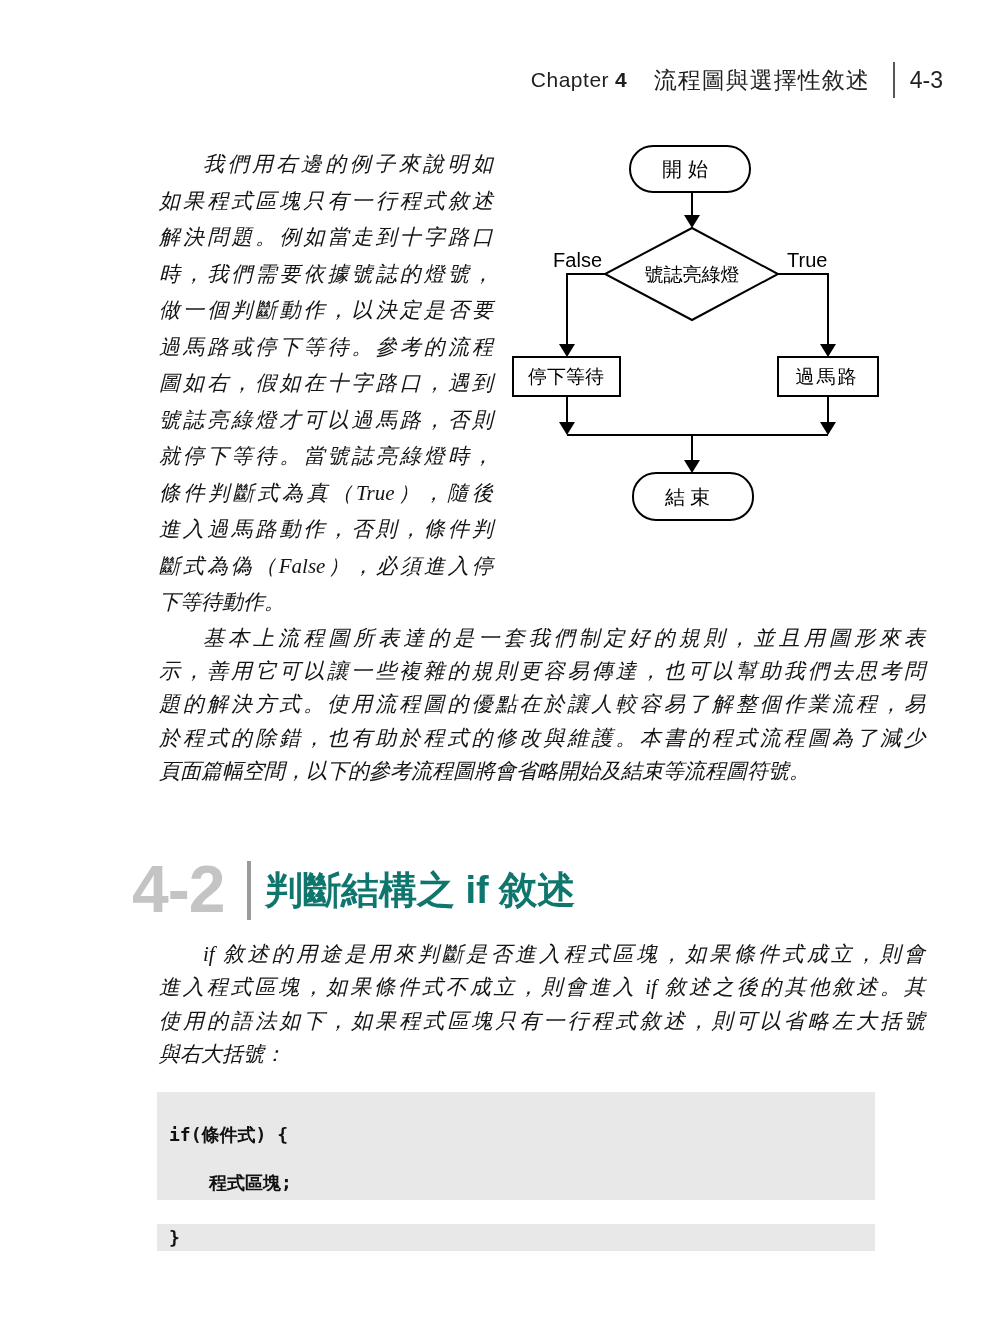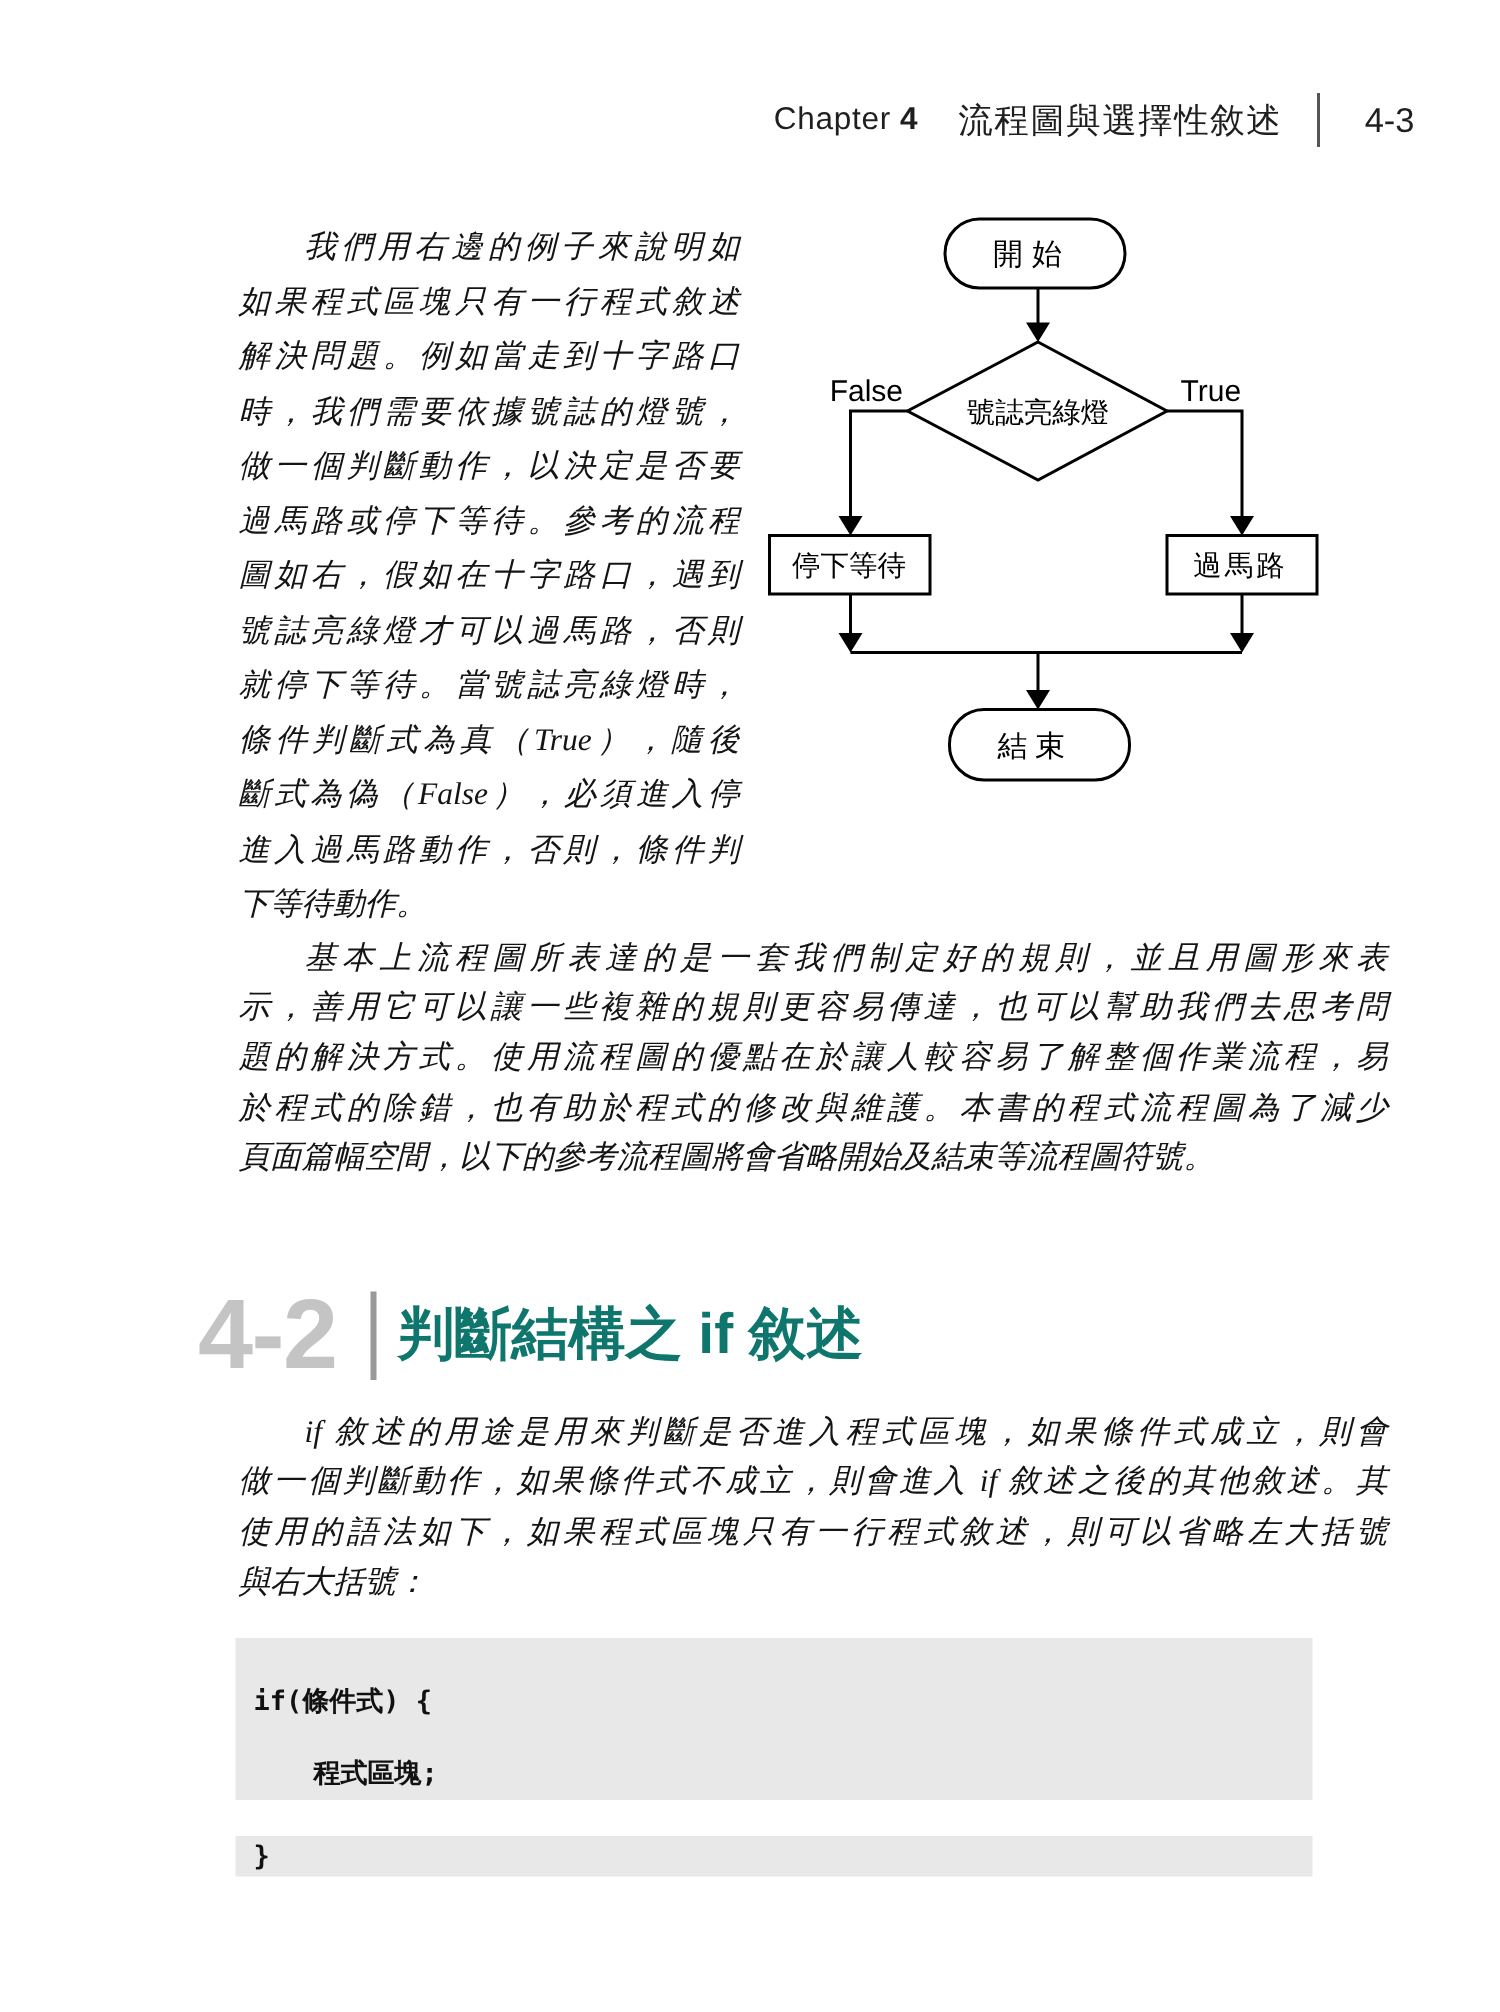--- a/index.html
+++ b/index.html
@@ -6,21 +6,21 @@
   .page{position:relative;width:1000px;height:1341px;background:#ffffff;overflow:hidden;
         color:#1a1a1a;font-family:"Liberation Serif","DejaVu Serif",serif;}
 
   
   .header{position:absolute;top:62px;right:57px;display:flex;align-items:center;
           font-family:"Liberation Sans","DejaVu Sans",sans-serif;color:#1f1f1f;}
   .chapter-label{font-size:21px;letter-spacing:.5px;}
   .chapter-number{font-size:21px;font-weight:700;margin-left:6px;}
   .chapter-title{font-size:23px;font-weight:500;margin-left:27px;letter-spacing:1px;}
   .header-divider{width:2px;height:36px;background:#555;margin-left:23px;}
-  .page-number{font-size:23px;margin-left:30px;}
+  .page-number{font-size:23px;margin-left:15px;}
 
   
   .para{position:absolute;font-size:21px;color:#141414;font-style:italic;}
   .jline{text-align:justify;text-align-last:justify;text-justify:inter-character;}
   .lline{text-align:left;}
   .indent{text-indent:44px;}
   .para-intro{left:159px;top:146px;width:334px;line-height:36.5px;}
   .para-summary{left:159px;top:622px;width:766px;line-height:33.2px;}
   .para-if{left:159px;top:938px;width:766px;line-height:33.4px;}
 
@@ -64,22 +64,22 @@
     <div class="jline indent">我們用右邊的例子來說明如</div>
     <div class="jline">如果程式區塊只有一行程式敘述</div>
     <div class="jline">解決問題。例如當走到十字路口</div>
     <div class="jline">時，我們需要依據號誌的燈號，</div>
     <div class="jline">做一個判斷動作，以決定是否要</div>
     <div class="jline">過馬路或停下等待。參考的流程</div>
     <div class="jline">圖如右，假如在十字路口，遇到</div>
     <div class="jline">號誌亮綠燈才可以過馬路，否則</div>
     <div class="jline">就停下等待。當號誌亮綠燈時，</div>
     <div class="jline">條件判斷式為真（True），隨後</div>
+    <div class="jline">進入過馬路動作，否則，條件判</div>
     <div class="jline">斷式為偽（False），必須進入停</div>
-    <div class="jline">進入過馬路動作，否則，條件判</div>
     <div class="lline">下等待動作。</div>
   </div>
 
   <svg class="flowchart" width="470" height="392" viewBox="0 0 470 392">
 
     <g stroke="#000" stroke-width="2" fill="none">
       <path d="M202,54 V79"></path>
       <path d="M115,136 H77 V208"></path>
       <path d="M288,136 H338 V208"></path>
       <path d="M77,258 V286"></path>
@@ -119,21 +119,21 @@
     <div class="jline">於程式的除錯，也有助於程式的修改與維護。本書的程式流程圖為了減少</div>
     <div class="lline">頁面篇幅空間，以下的參考流程圖將會省略開始及結束等流程圖符號。</div>
   </div>
 
   <div class="section-number">4-2</div>
   <div class="section-bar"></div>
   <div class="section-title">判斷結構之 if 敘述</div>
 
   <div class="para para-if">
     <div class="jline indent">if 敘述的用途是用來判斷是否進入程式區塊，如果條件式成立，則會</div>
-    <div class="jline">做一個判斷動作，如果條件式不成立，則會進入 if 敘述之後的其他敘述。其</div>
+    <div class="jline">進入程式區塊，如果條件式不成立，則會進入 if 敘述之後的其他敘述。其</div>
     <div class="jline">使用的語法如下，如果程式區塊只有一行程式敘述，則可以省略左大括號</div>
     <div class="lline">與右大括號：</div>
   </div>
 
   <div class="code-block">
     <div class="code-part code-part-top">
       <div class="code-line cl-0">if(條件式) {</div>
       <div class="code-line cl-1">程式區塊;</div>
     </div>
     <div class="code-gap"></div>

